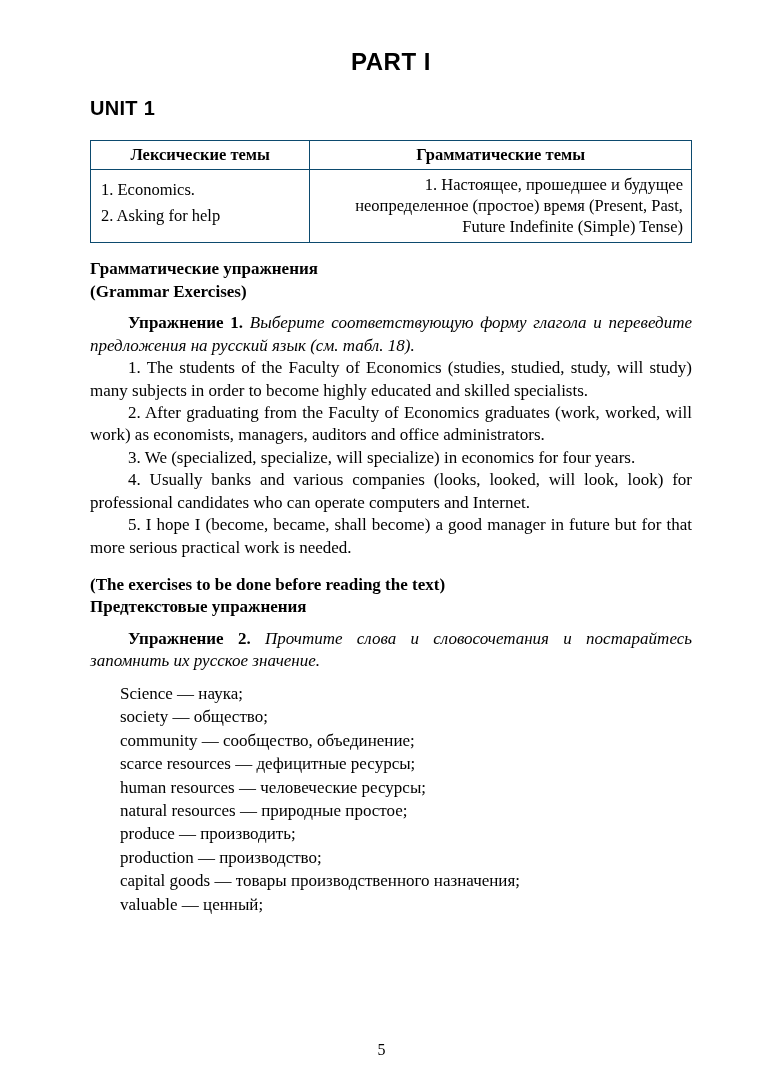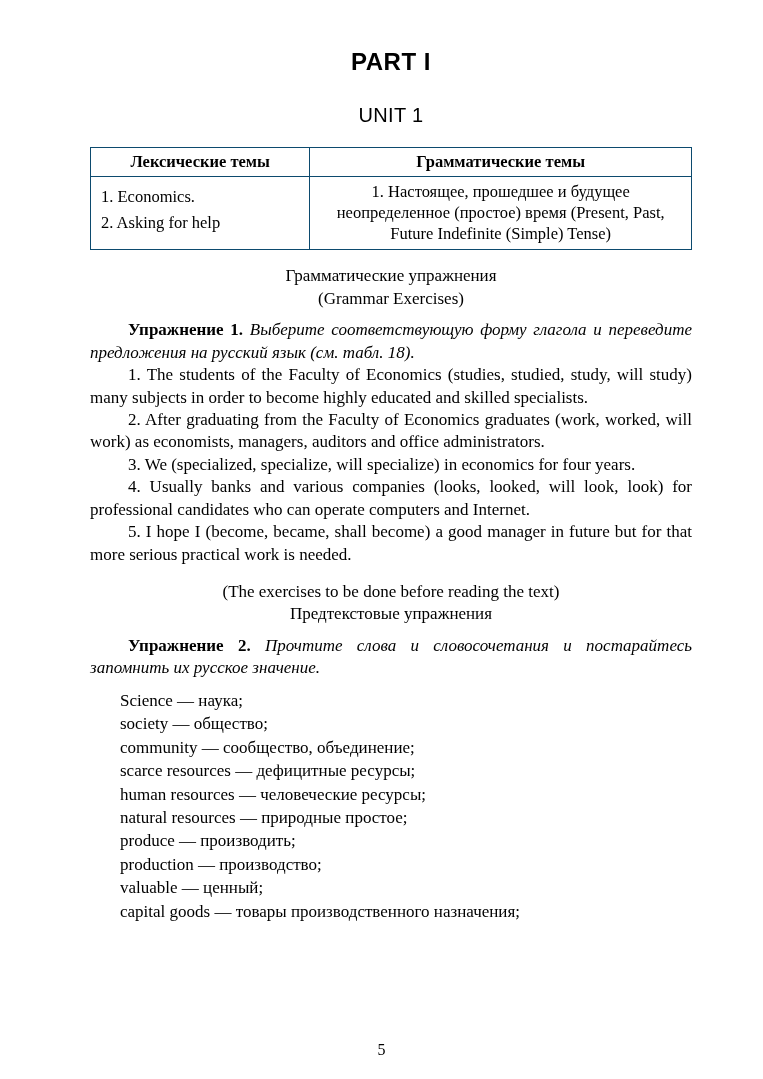--- a/index.html
+++ b/index.html
@@ -20,23 +20,23 @@
   .part-title {
     font-family: "Liberation Sans", sans-serif;
     font-size: 24px;
     font-weight: bold;
     text-align: center;
     letter-spacing: 0.5px;
   }
   .unit-title {
     font-family: "Liberation Sans", sans-serif;
     font-size: 20px;
-    font-weight: normal;
-    text-align: center;
-    margin-top: 28px;
+    font-weight: bold;
+    text-align: left;
+    margin-top: 21px;
     letter-spacing: 0.3px;
   }
   table.topics-table {
     width: 100%;
     border-collapse: collapse;
     margin-top: 20px;
     font-size: 16.5px;
   }
   table.topics-table th,
   table.topics-table td {
@@ -49,25 +49,24 @@
     padding: 4px 6px;
   }
   td.lexical-cell {
     width: 36.5%;
     padding: 7px 10px 6px 10px;
     line-height: 1.55;
   }
   td.grammar-cell {
     padding: 4px 8px 5px 8px;
     line-height: 1.28;
-    text-align: center;
+    text-align: right;
   }
   .section-heading {
-    text-align: center;
-    font-weight: normal;
+    font-weight: bold;
     font-size: 17px;
     line-height: 1.32;
     margin-top: 15px;
     margin-bottom: 9px;
   }
   .para {
     font-size: 17px;
     line-height: 1.32;
     text-align: justify;
     text-indent: 38px;
@@ -140,19 +139,19 @@
 
   <div class="vocab-list">
     <div>Science — наука;</div>
     <div>society — общество;</div>
     <div>community — сообщество, объединение;</div>
     <div>scarce resources — дефицитные ресурсы;</div>
     <div>human resources — человеческие ресурсы;</div>
     <div>natural resources — природные простое;</div>
     <div>produce — производить;</div>
     <div>production — производство;</div>
+    <div>capital goods — товары производственного назначения;</div>
     <div>valuable — ценный;</div>
-    <div>capital goods — товары производственного назначения;</div>
   </div>
 
   <div class="page-number">5</div>
 
 </div>
 
 </body></html>

